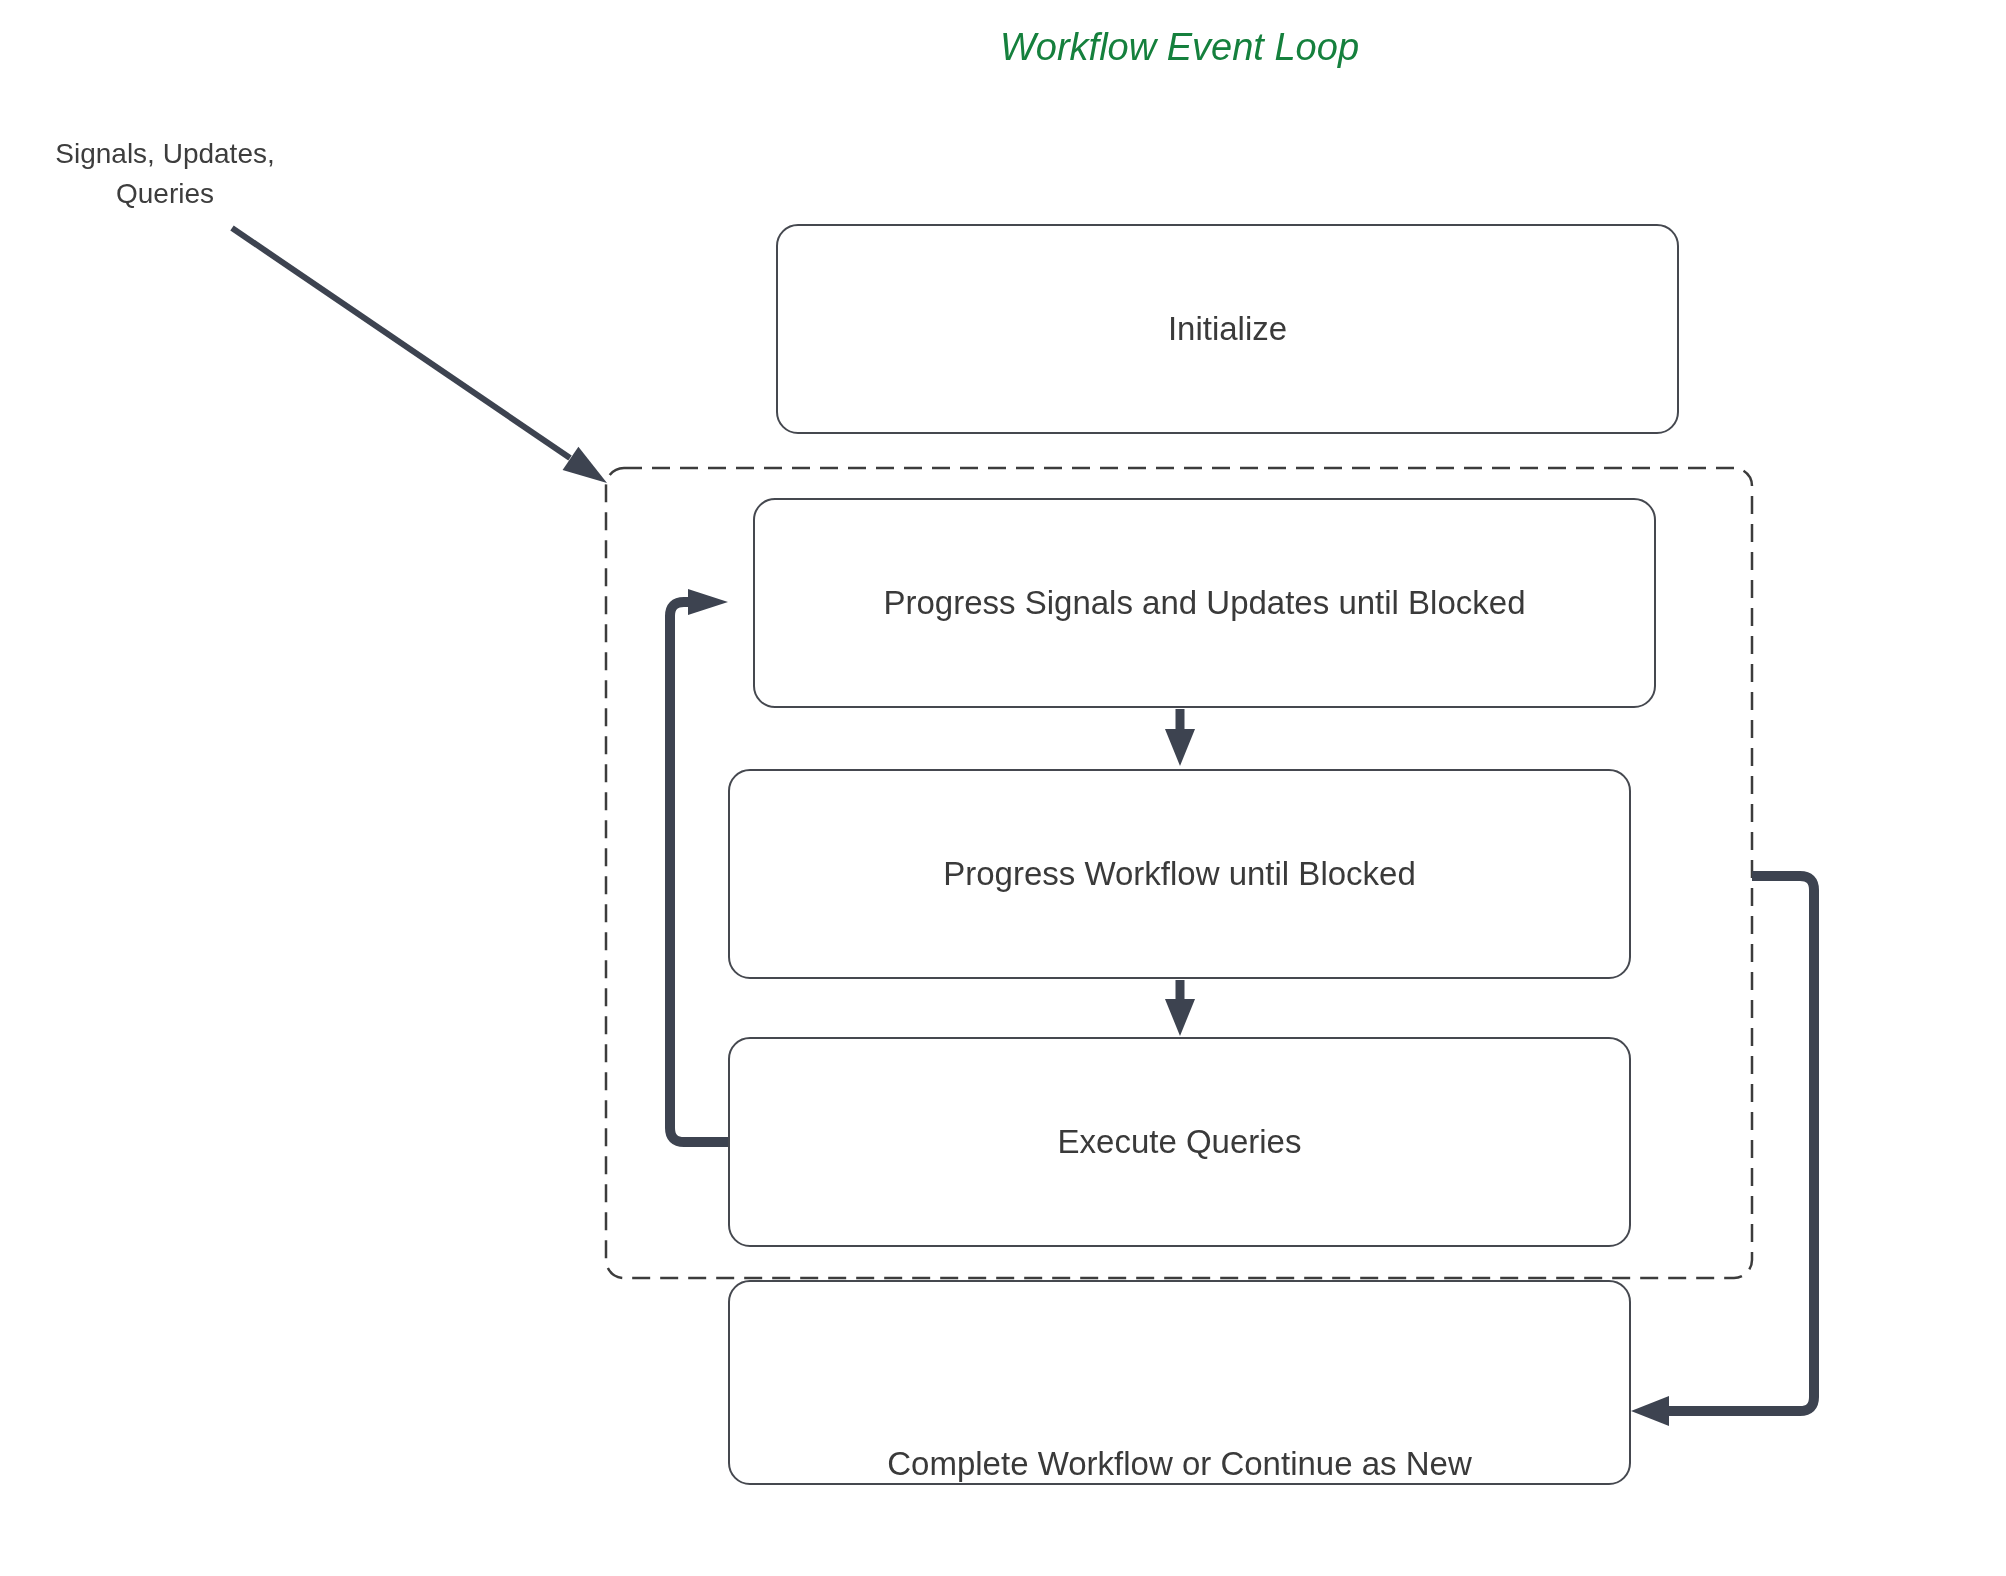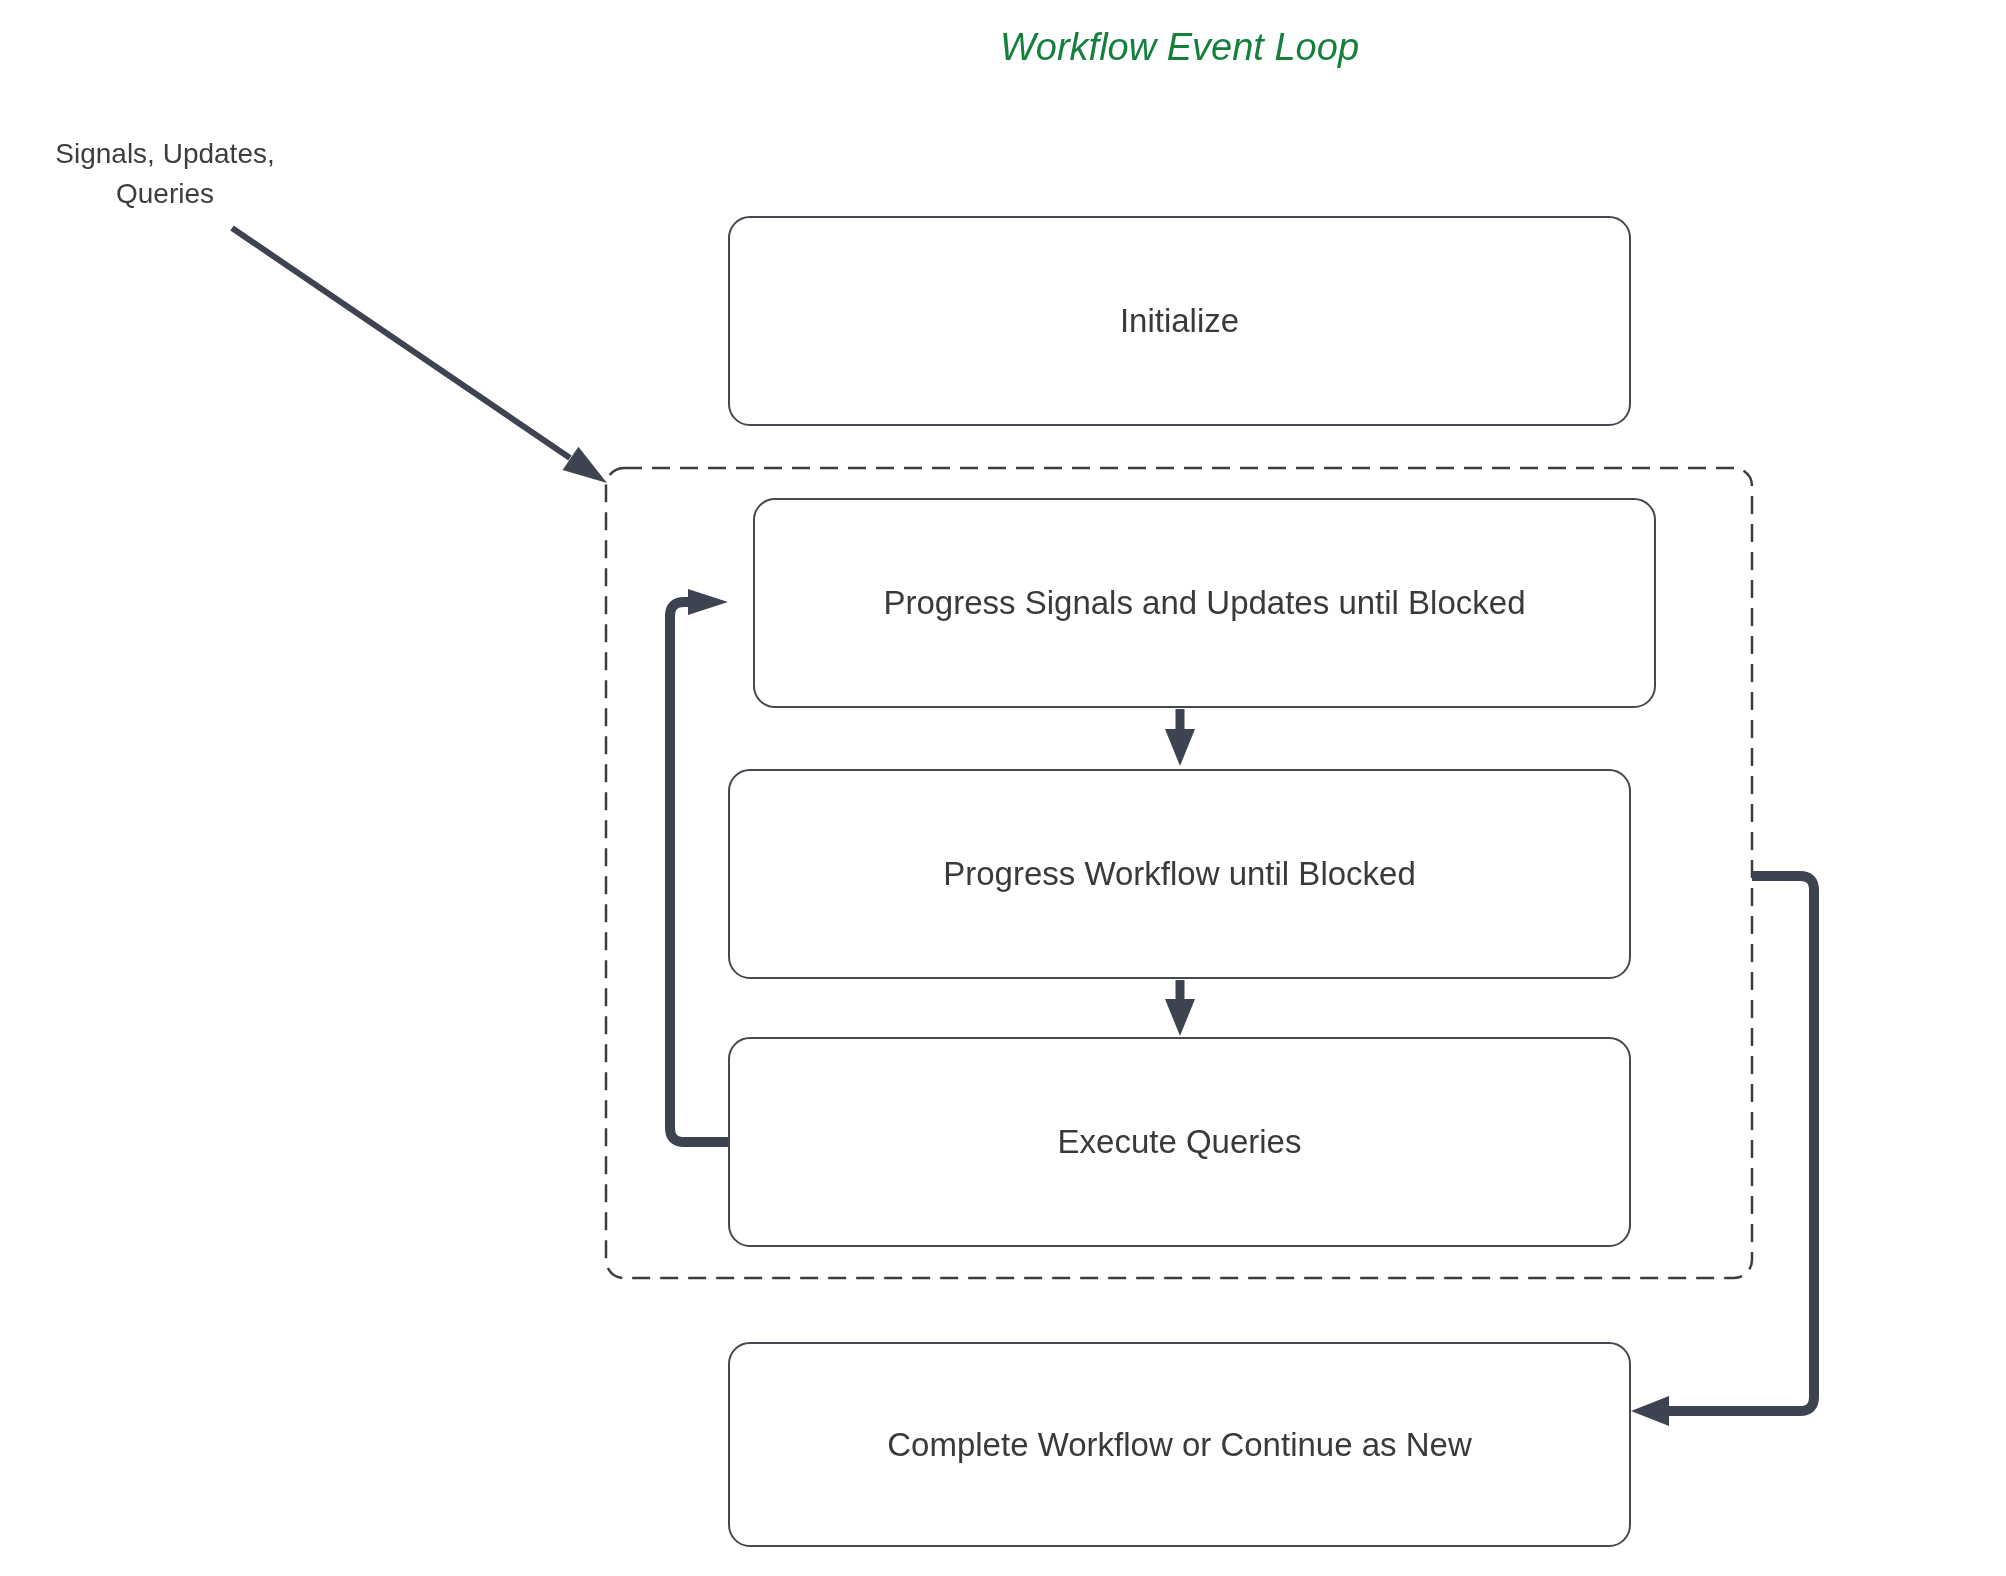--- a/index.html
+++ b/index.html
@@ -32,25 +32,25 @@
     position:absolute;
     left:728px;width:903px;height:210px;
     background:var(--background);
     border:2px solid var(--box-border);
     border-radius:22px;
     display:flex;align-items:center;justify-content:center;
     text-align:center;
     font-size:33px;
     box-sizing:border-box;
   }
-  #node-initialize{top:216px;}
+  #node-initialize{top:224px;margin-left:48px;}
   #node-progress-signals{top:498px;margin-left:25px;}
   #node-progress-workflow{top:769px;}
   #node-execute-queries{top:1037px;}
-  #node-complete{top:1342px;height:205px;}
+  #node-complete{top:1280px;height:205px;align-items:flex-end;}
   #diagram-title{
     position:absolute;left:728px;top:26px;width:903px;
     text-align:center;font-size:38px;font-style:italic;color:#15803d;
   }
   #external-input-label{
     position:absolute;left:15px;top:134px;width:300px;
     text-align:center;font-size:28px;line-height:40px;color:#3d3d3d;
   }
 </style>
 </head>

